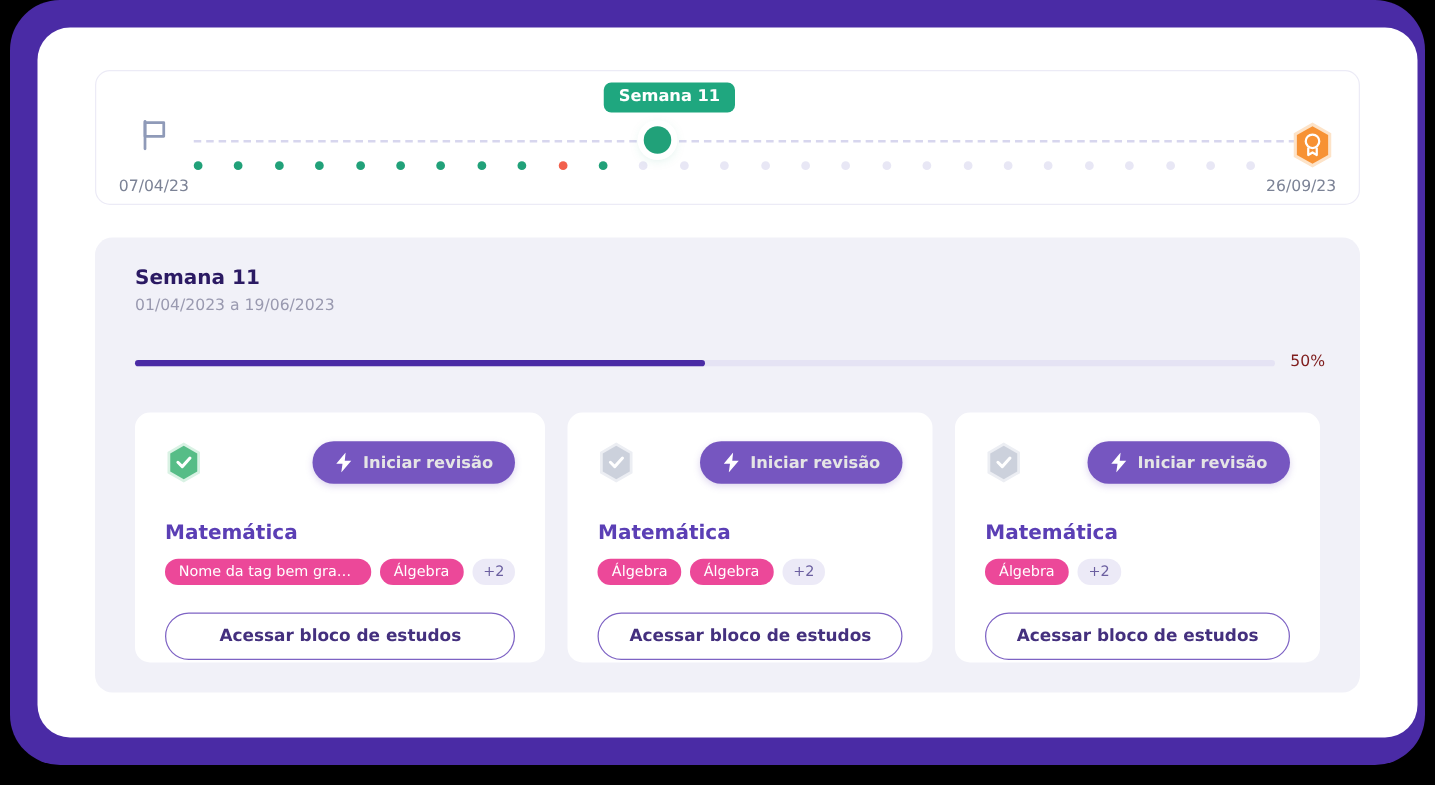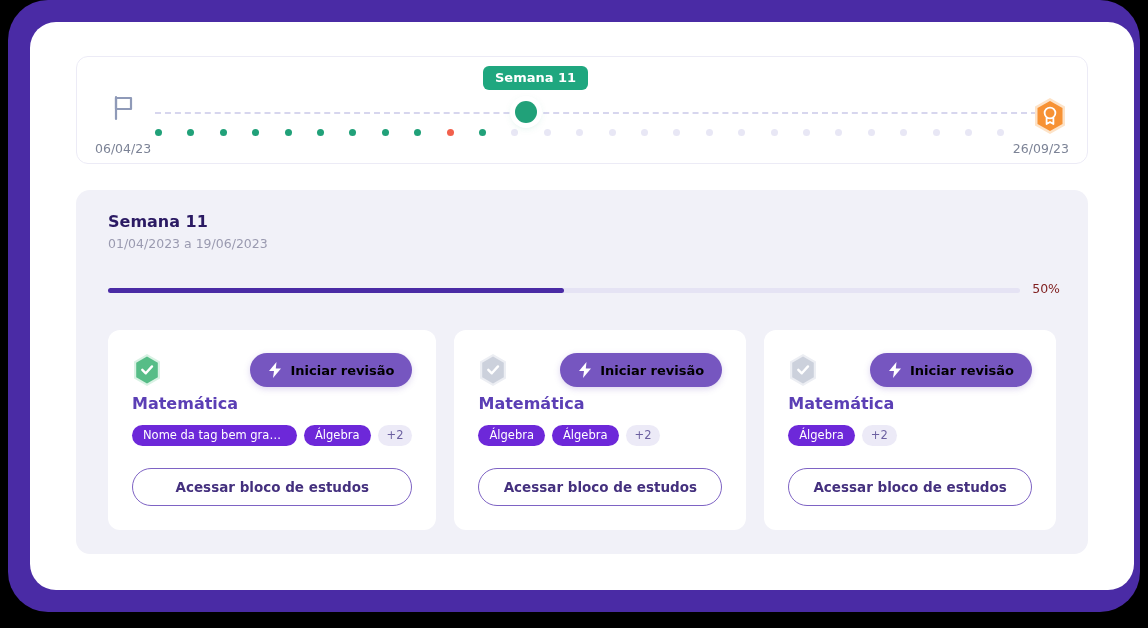--- a/index.html
+++ b/index.html
@@ -148,48 +148,48 @@
     height: 36px;
   }
   .hex { width: 30px; height: 34px; flex: none; }
   .rev-btn {
     display: inline-flex;
     align-items: center;
     gap: 8px;
     height: 34px;
     padding: 16px 18px;
     background: #7656c0;
-    color: #000000;
+    color: #e5e5e5;
     border: none;
     border-radius: 17px;
     font-size: 13px;
     font-weight: bold;
     font-family: inherit;
     cursor: pointer;
     box-shadow: 0 2px 6px rgba(118,86,192,.25);
     white-space: nowrap;
   }
   .bolt { width: 14px; height: 16px; flex: none; }
   .subject {
-    margin-top: 6px;
+    margin-top: 28px;
     font-size: 16px;
     font-weight: bold;
     color: #5b3fb5;
   }
   .tags {
     margin-top: 12px;
     display: flex;
     align-items: center;
     gap: 7px;
   }
   .tag {
     height: 21px;
     padding: 0 11px;
     border-radius: 11px;
-    background: #6d28d9;
+    background: #ec4899;
     color: #ffffff;
     font-size: 11.5px;
     line-height: 21px;
     white-space: nowrap;
     overflow: hidden;
     text-overflow: ellipsis;
     max-width: 165px;
   }
   .tag-more {
     height: 21px;
@@ -264,21 +264,21 @@
       <div class="marker"></div>
       <div class="week-badge">Semana 11</div>
 
       <svg class="medal" viewBox="0 0 34 38">
         <path d="M17 1 L32 9.5 V28.5 L17 37 L2 28.5 V9.5 Z" fill="#fde3c8"></path>
         <path d="M17 4 L29.5 11 V27 L17 34 L4.5 27 V11 Z" fill="#f79234"></path>
         <circle cx="17" cy="16" r="5.4" fill="none" stroke="#ffffff" stroke-width="1.8"></circle>
         <path d="M13.6 21 L13.6 27 L17 25 L20.4 27 L20.4 21" fill="none" stroke="#ffffff" stroke-width="1.8" stroke-linejoin="round"></path>
       </svg>
 
-      <div class="date-left">06/04/23</div>
+      <div class="date-left">07/04/23</div>
       <div class="date-right">26/09/23</div>
     </div>
 
     <div class="week-block">
       <div class="week-title">Semana 11</div>
       <div class="week-range">01/04/2023 a 19/06/2023</div>
 
       <div class="progress-track">
         <div class="progress-fill" id="progress-fill" style="width: 50%; background: rgb(74, 43, 165);"></div>
       </div>

